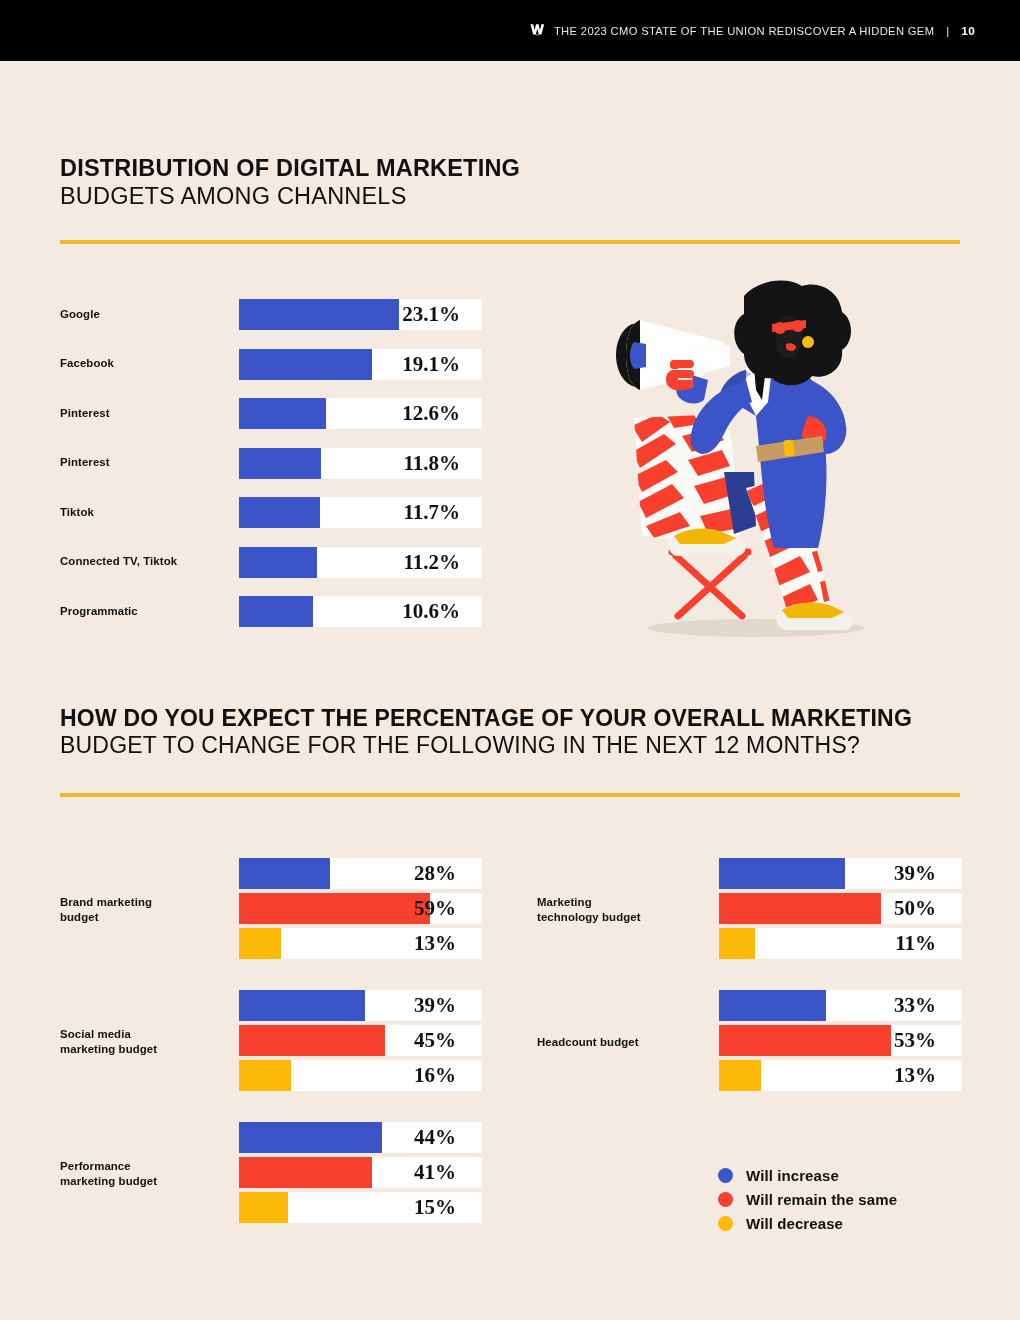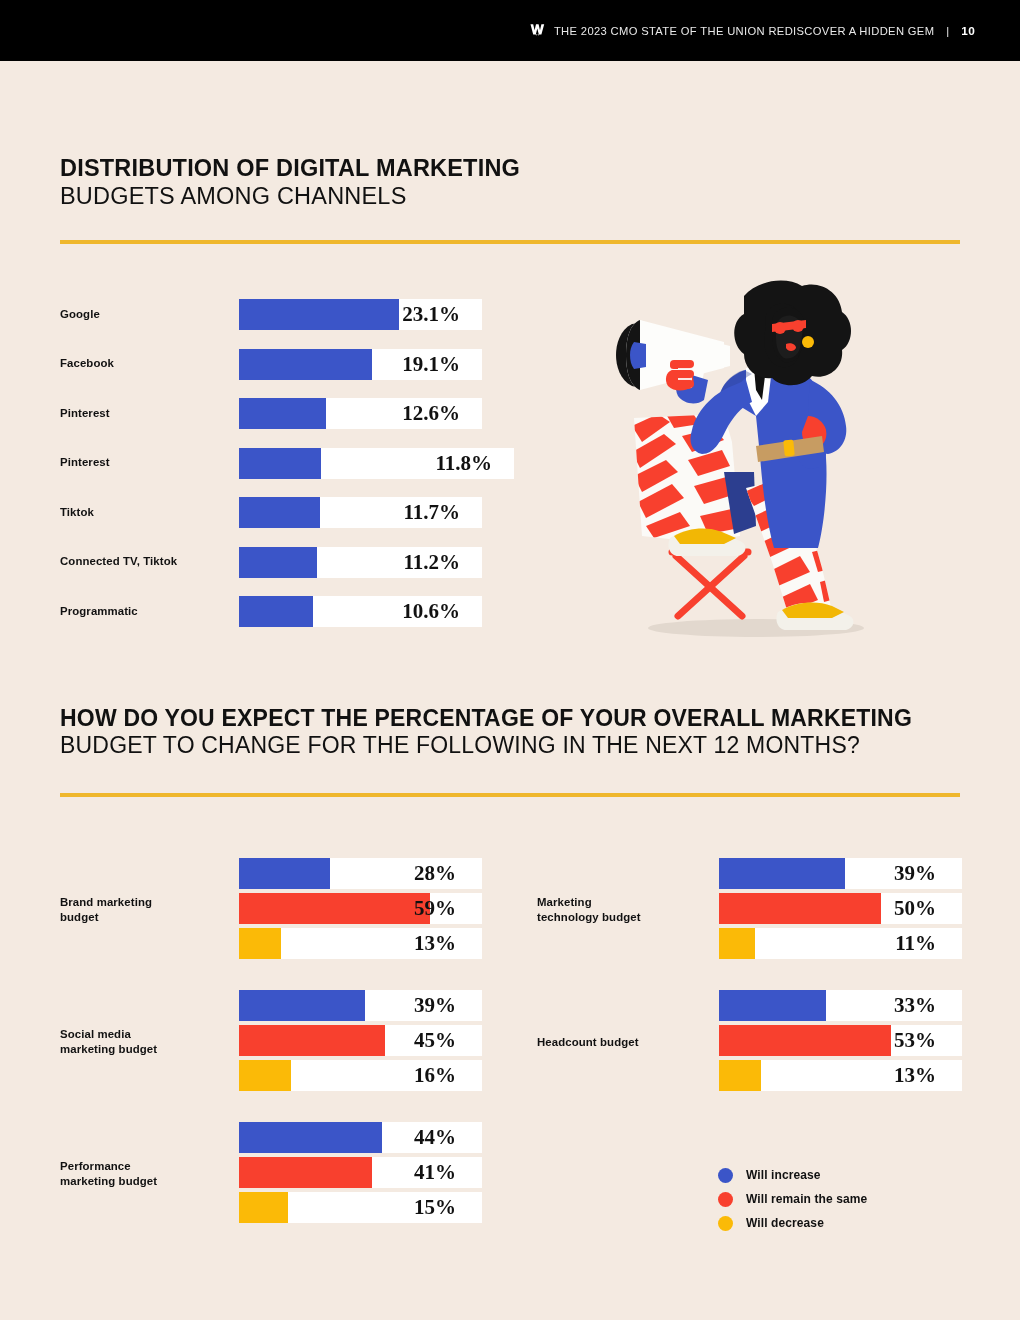--- a/index.html
+++ b/index.html
@@ -128,21 +128,21 @@
     height: 24px;
     gap: 13px;
   }
   .legend-dot {
     width: 15px;
     height: 15px;
     border-radius: 50%;
     flex: 0 0 auto;
   }
   .legend-text {
-    font-size: 12px;
+    font-size: 15px;
     font-weight: 700;
     color: #111111;
     letter-spacing: 0.1px;
   }
 
   
   .illustration {
     position: absolute;
     left: 596px;
     top: 276px;
@@ -197,21 +197,21 @@
       <div class="bar-label" style="width: 179px;">Pinterest</div>
       <div class="track" style="width: 243px;">
         <div class="fill" style="width: 87.48px; background: rgb(59, 85, 200);"></div>
         <div style="position: absolute; left: 0px; top: 0px; width: 100%; height: 31px; display: flex; align-items: center; justify-content: flex-end; padding-right: 22px; box-sizing: border-box;">
           <span style="font-family: &quot;Liberation Serif&quot;, serif; font-size: 21px; font-weight: 700; color: rgb(17, 17, 17);">12.6%</span>
         </div>
       </div>
     </div>
     <div class="bar-row" style="left: 60px; top: 447.5px;">
       <div class="bar-label" style="width: 179px;">Pinterest</div>
-      <div class="track" style="width: 243px; padding-left: 32px;">
+      <div class="track" style="width: 243px;">
         <div class="fill" style="width: 81.9257px; background: rgb(59, 85, 200);"></div>
         <div style="position: absolute; left: 0px; top: 0px; width: 100%; height: 31px; display: flex; align-items: center; justify-content: flex-end; padding-right: 22px; box-sizing: border-box;">
           <span style="font-family: &quot;Liberation Serif&quot;, serif; font-size: 21px; font-weight: 700; color: rgb(17, 17, 17);">11.8%</span>
         </div>
       </div>
     </div>
     <div class="bar-row" style="left: 60px; top: 497px;">
       <div class="bar-label" style="width: 179px;">Tiktok</div>
       <div class="track" style="width: 243px;">
         <div class="fill" style="width: 81.2314px; background: rgb(59, 85, 200);"></div>

